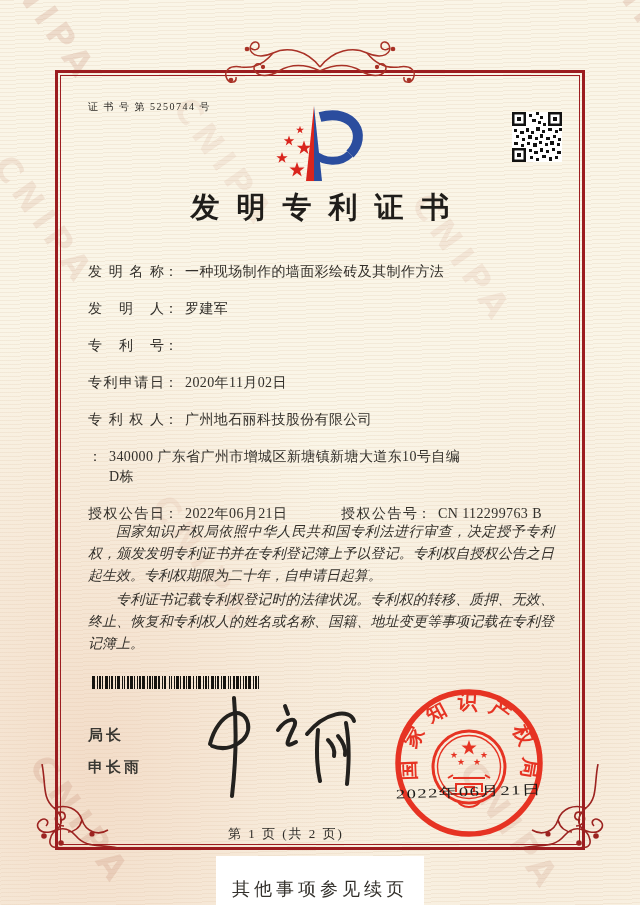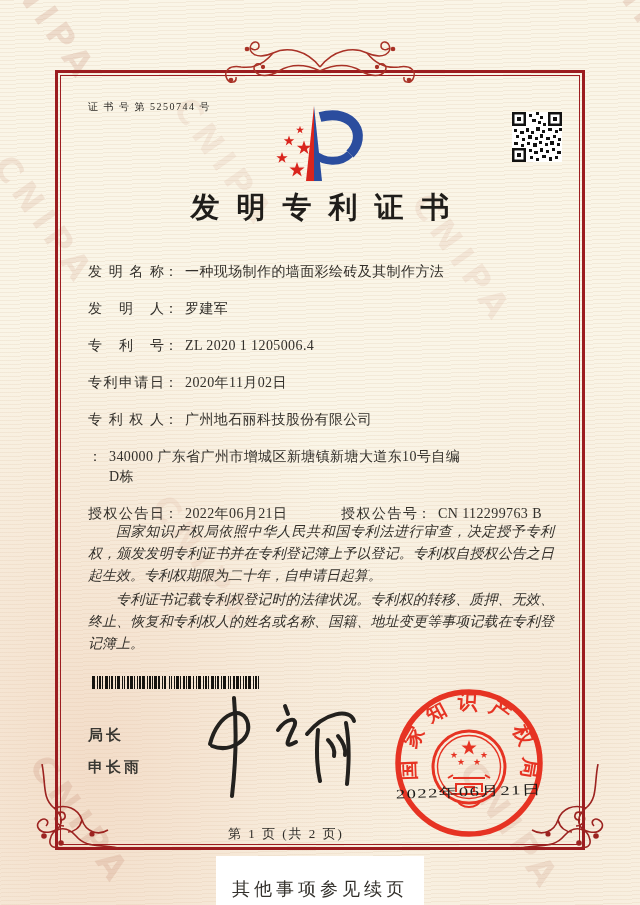--- a/index.html
+++ b/index.html
@@ -189,21 +189,20 @@
       <span class="val">一种现场制作的墙面彩绘砖及其制作方法</span>
     </div>
     <div class="row">
       <span class="lbl">发明人</span>
         <span class="colon">：</span>
       <span class="val">罗建军</span>
     </div>
     <div class="row">
       <span class="lbl">专利号</span>
         <span class="colon">：</span>
-      <span class="val">ZL 2020 1 1205006.4</span>
     </div>
     <div class="row">
       <span class="lbl">专利申请日</span>
         <span class="colon">：</span>
       <span class="val">2020年11月02日</span>
     </div>
     <div class="row">
       <span class="lbl">专利权人</span>
         <span class="colon">：</span>
       <span class="val">广州地石丽科技股份有限公司</span>

